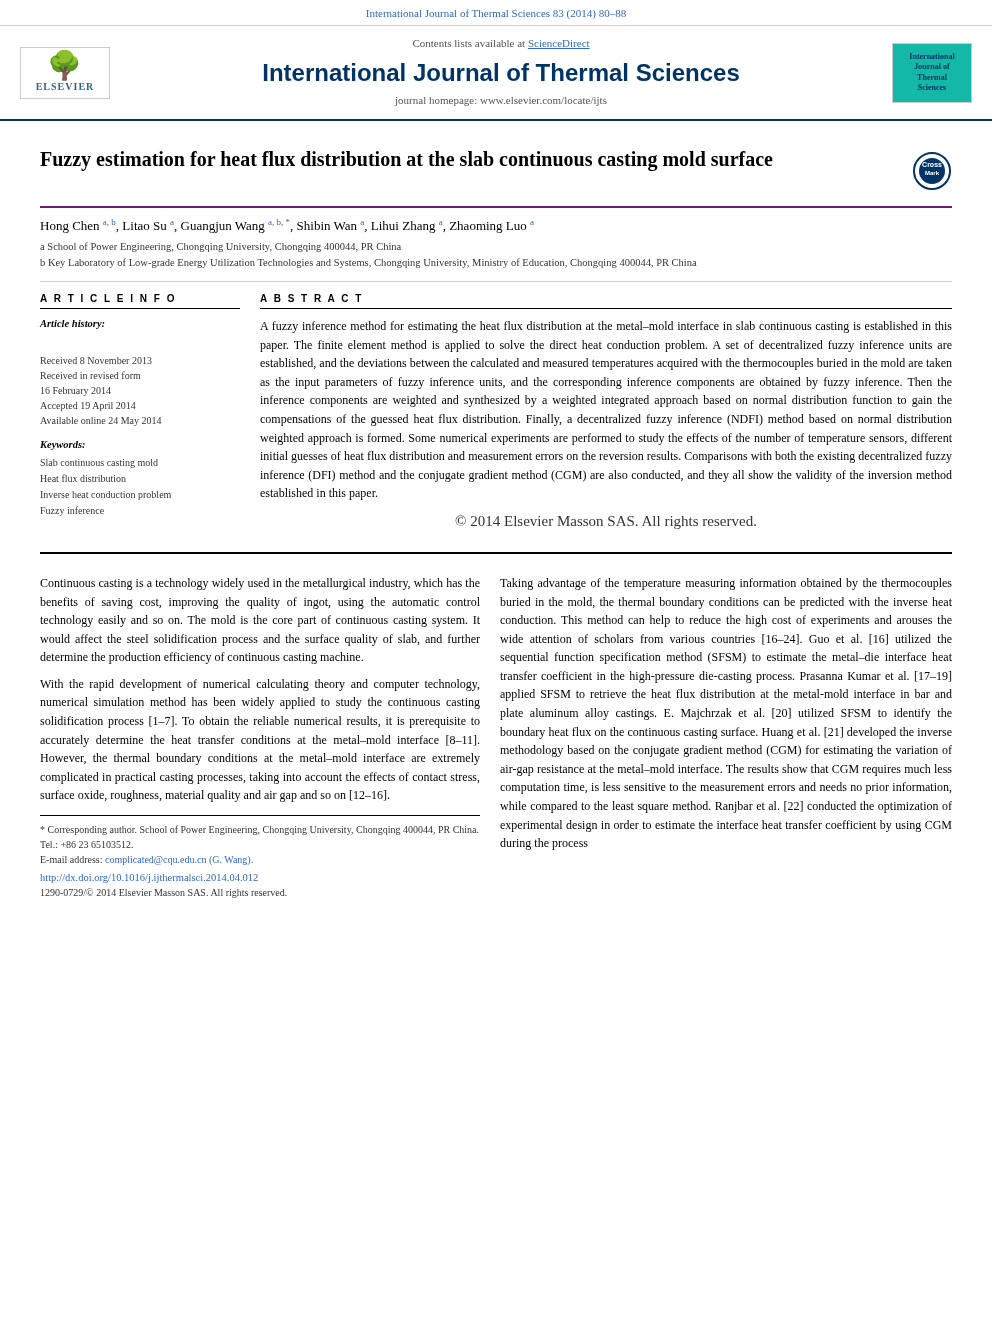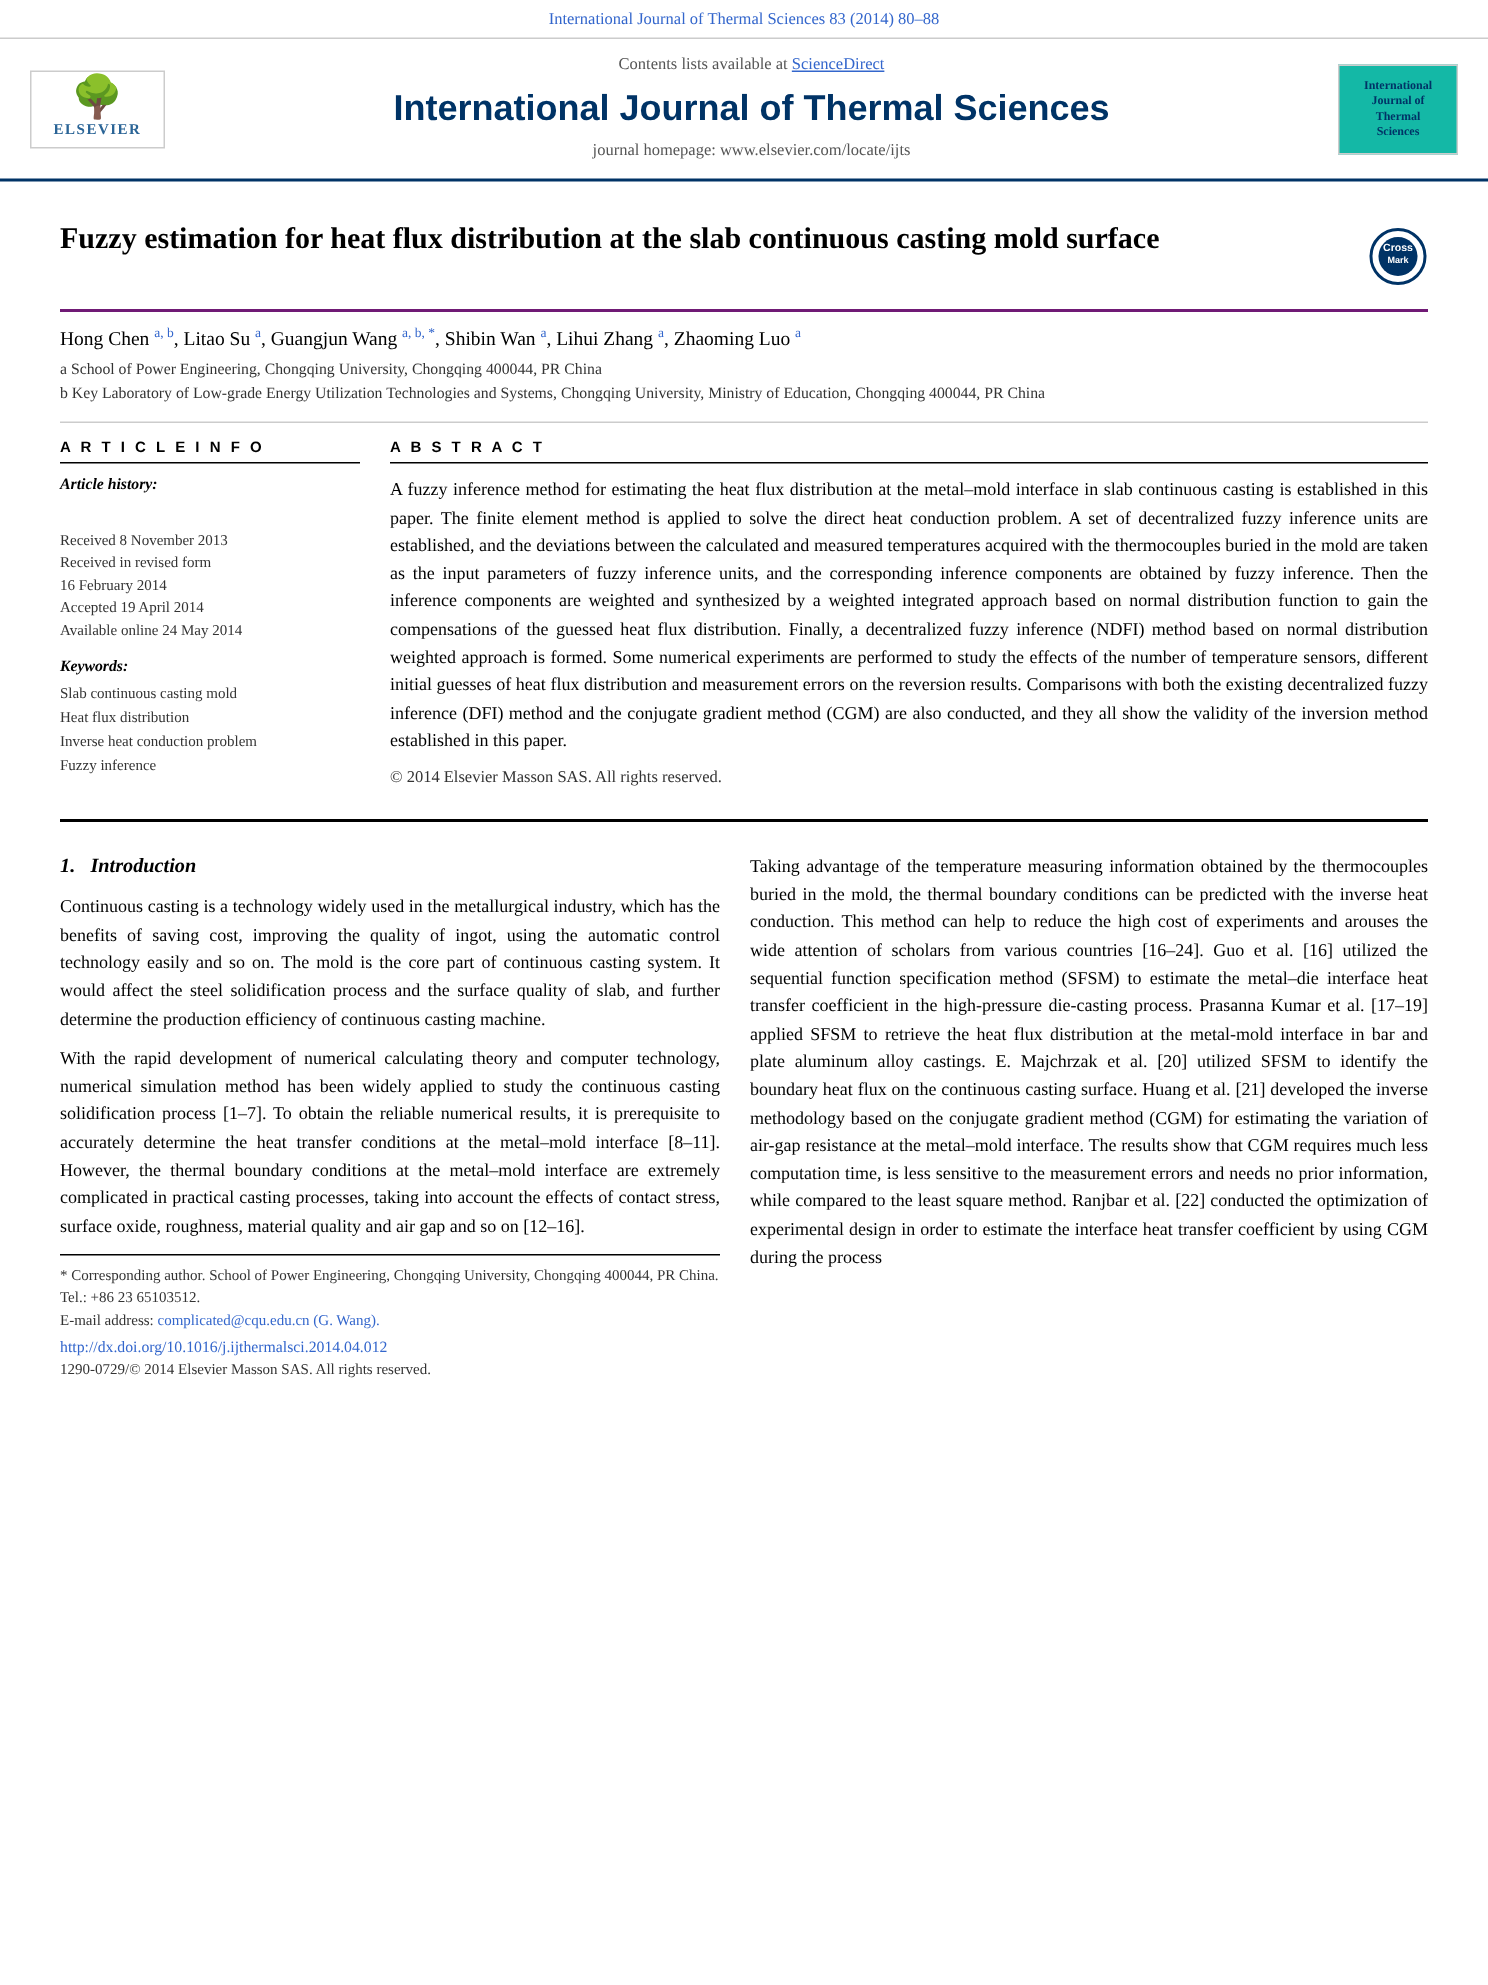--- a/index.html
+++ b/index.html
@@ -187,22 +187,22 @@
       margin-bottom: 8px;
       font-family: Arial, sans-serif;
     }
     .abstract-text {
       font-size: 12px;
       line-height: 1.55;
       text-align: justify;
       color: #000;
     }
     .copyright-line {
-      font-size: 11px;
-      text-align: left;
+      font-size: 15px;
+      text-align: center;
       margin-top: 8px;
       color: #333;
     }
     .border-line {
       border-top: 2px solid #000;
       margin: 10px 0;
     }
     .intro-section {
       display: flex;
       gap: 20px;
@@ -335,23 +335,20 @@
       <div class="abstract-text">A fuzzy inference method for estimating the heat flux distribution at the metal–mold interface in slab continuous casting is established in this paper. The finite element method is applied to solve the direct heat conduction problem. A set of decentralized fuzzy inference units are established, and the deviations between the calculated and measured temperatures acquired with the thermocouples buried in the mold are taken as the input parameters of fuzzy inference units, and the corresponding inference components are obtained by fuzzy inference. Then the inference components are weighted and synthesized by a weighted integrated approach based on normal distribution function to gain the compensations of the guessed heat flux distribution. Finally, a decentralized fuzzy inference (NDFI) method based on normal distribution weighted approach is formed. Some numerical experiments are performed to study the effects of the number of temperature sensors, different initial guesses of heat flux distribution and measurement errors on the reversion results. Comparisons with both the existing decentralized fuzzy inference (DFI) method and the conjugate gradient method (CGM) are also conducted, and they all show the validity of the inversion method established in this paper.</div>
       <div class="copyright-line">© 2014 Elsevier Masson SAS. All rights reserved.</div>
     </div>
   </div>
 
   <div class="border-line"></div>
 
   <div class="intro-section">
 
     <div class="intro-left">
-      <div class="section-heading">
-        <span>1.</span>&nbsp;&nbsp;&nbsp;<span>Introduction</span>
-      </div>
       <div class="body-text">Continuous casting is a technology widely used in the metallurgical industry, which has the benefits of saving cost, improving the quality of ingot, using the automatic control technology easily and so on. The mold is the core part of continuous casting system. It would affect the steel solidification process and the surface quality of slab, and further determine the production efficiency of continuous casting machine.</div>
       <div class="body-text">
         With the rapid development of numerical calculating theory and computer technology, numerical simulation method has been widely applied to study the continuous casting solidification process [1–7]. To obtain the reliable numerical results, it is prerequisite to accurately determine the heat transfer conditions at the metal–mold interface [8–11]. However, the thermal boundary conditions at the metal–mold interface are extremely complicated in practical casting processes, taking into account the effects of contact stress, surface oxide, roughness, material quality and air gap and so on [12–16].
       </div>
 
       <div class="footnote-section">
         <div class="footnote-text">* Corresponding author. School of Power Engineering, Chongqing University, Chongqing 400044, PR China. Tel.: +86 23 65103512.</div>
         <div class="footnote-text">
           <span>E-mail address:</span>
           <span class="blue" style="cursor:pointer;">complicated@cqu.edu.cn (G. Wang).</span>

